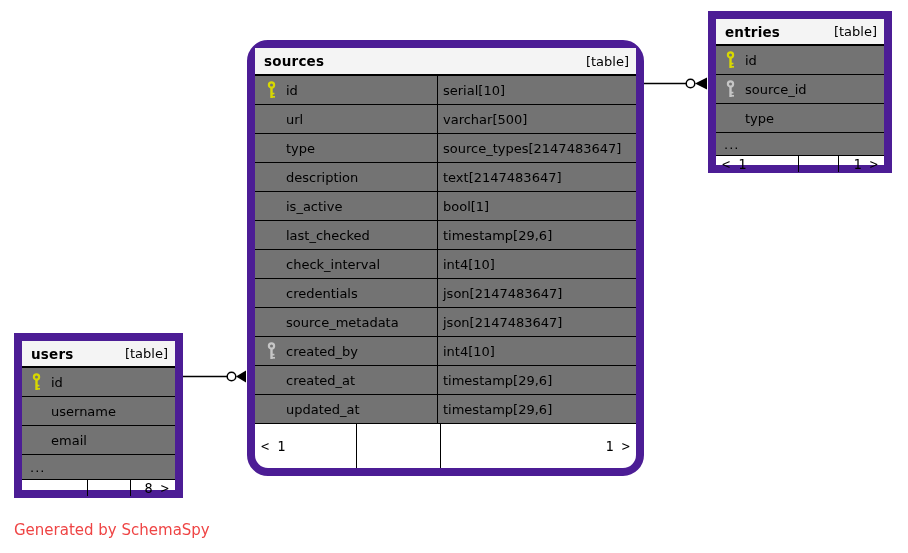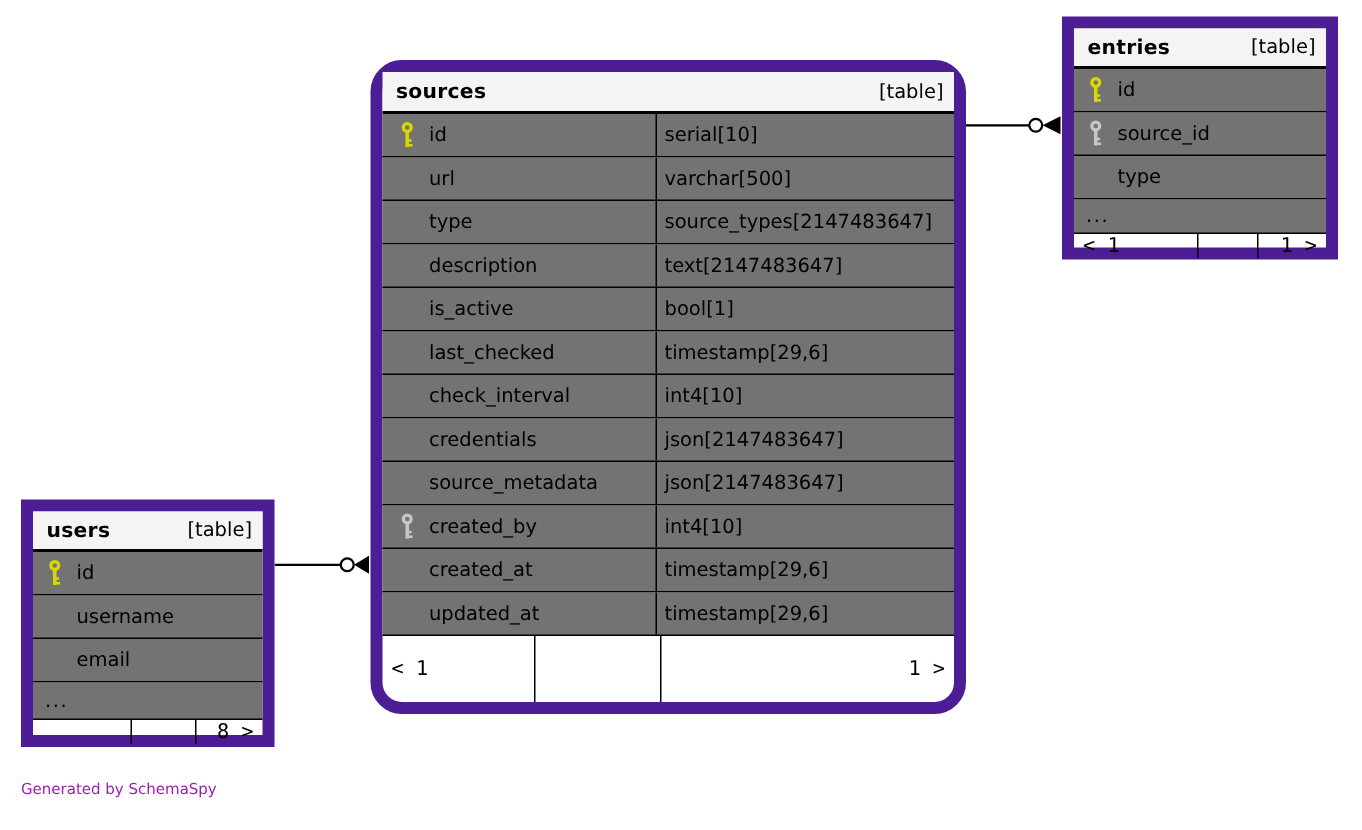--- a/index.html
+++ b/index.html
@@ -24,21 +24,21 @@
   .type-cell{flex:1;display:flex;align-items:center;padding-left:5px;box-sizing:border-box;}
   .icon-slot{width:19px;flex:none;display:inline-flex;align-items:center;}
   .ellipsis-row{height:23px;align-items:center;padding-left:8px;letter-spacing:1px;}
   #tbl-users .ellipsis-row{height:25px;}
 
   .tbl-footer{flex:1;display:flex;align-items:stretch;font-family:"DejaVu Sans Mono", monospace;
               font-size:13.5px;box-sizing:border-box;}
   .fcell{display:flex;align-items:center;padding:0 6px;box-sizing:border-box;border-right:1px solid #000;}
   .fcell:last-child{border-right:none;flex:1;justify-content:flex-end;}
 
-  .caption{position:absolute;left:14px;top:521px;font-size:10px;color:#a21caf;}
+  .caption{position:absolute;left:14px;top:521px;font-size:15px;color:#ef4444;}
 </style>
 </head>
 <body>
 
 <div class="diagram">
 
   <svg class="connector-layer" width="908" height="553" viewBox="0 0 908 553">
     <g>
       <line x1="644" y1="83.5" x2="686" y2="83.5" stroke="#000" stroke-width="1.5"></line>
       <circle cx="690.5" cy="83.5" r="4.3" fill="#fff" stroke="#000" stroke-width="1.5"></circle>

